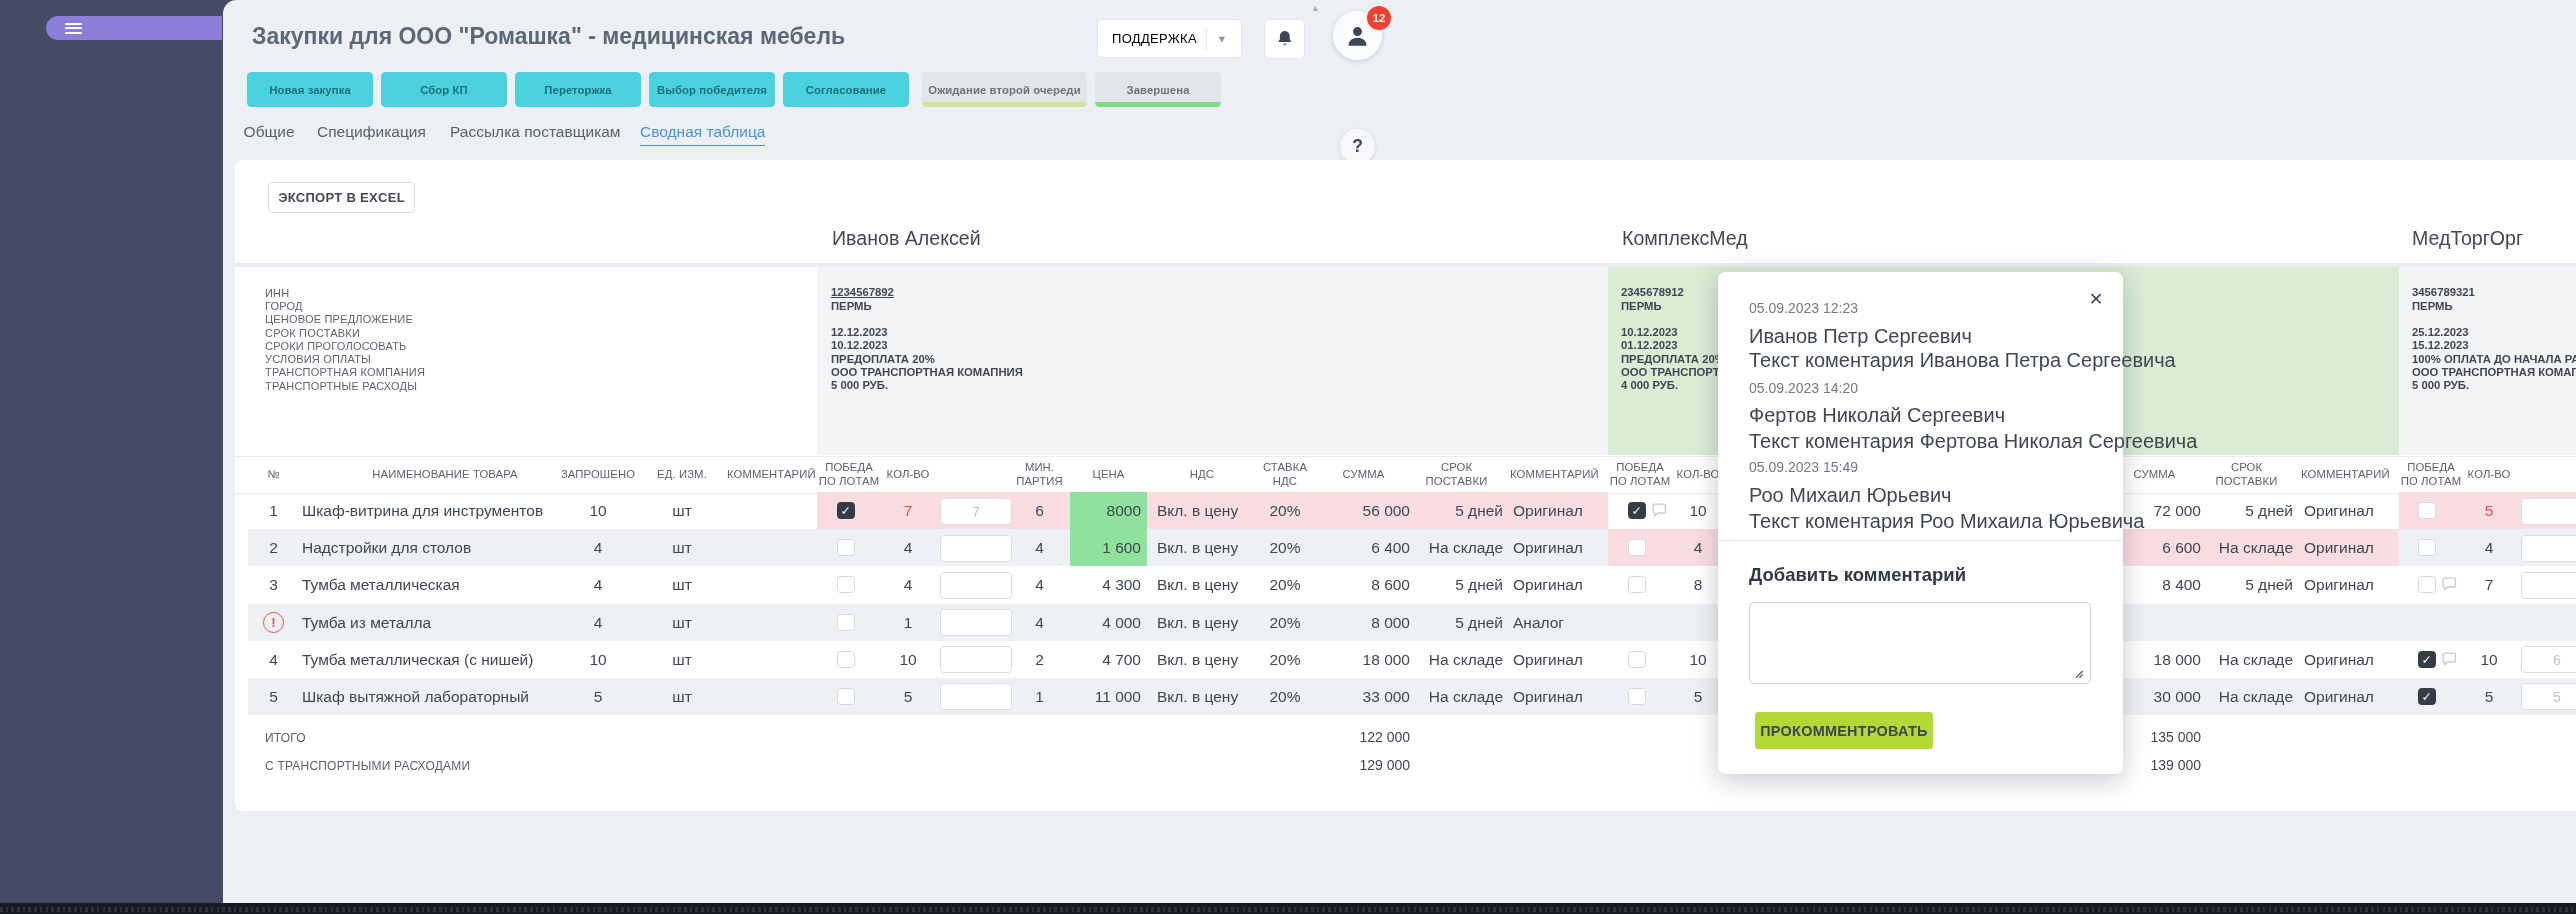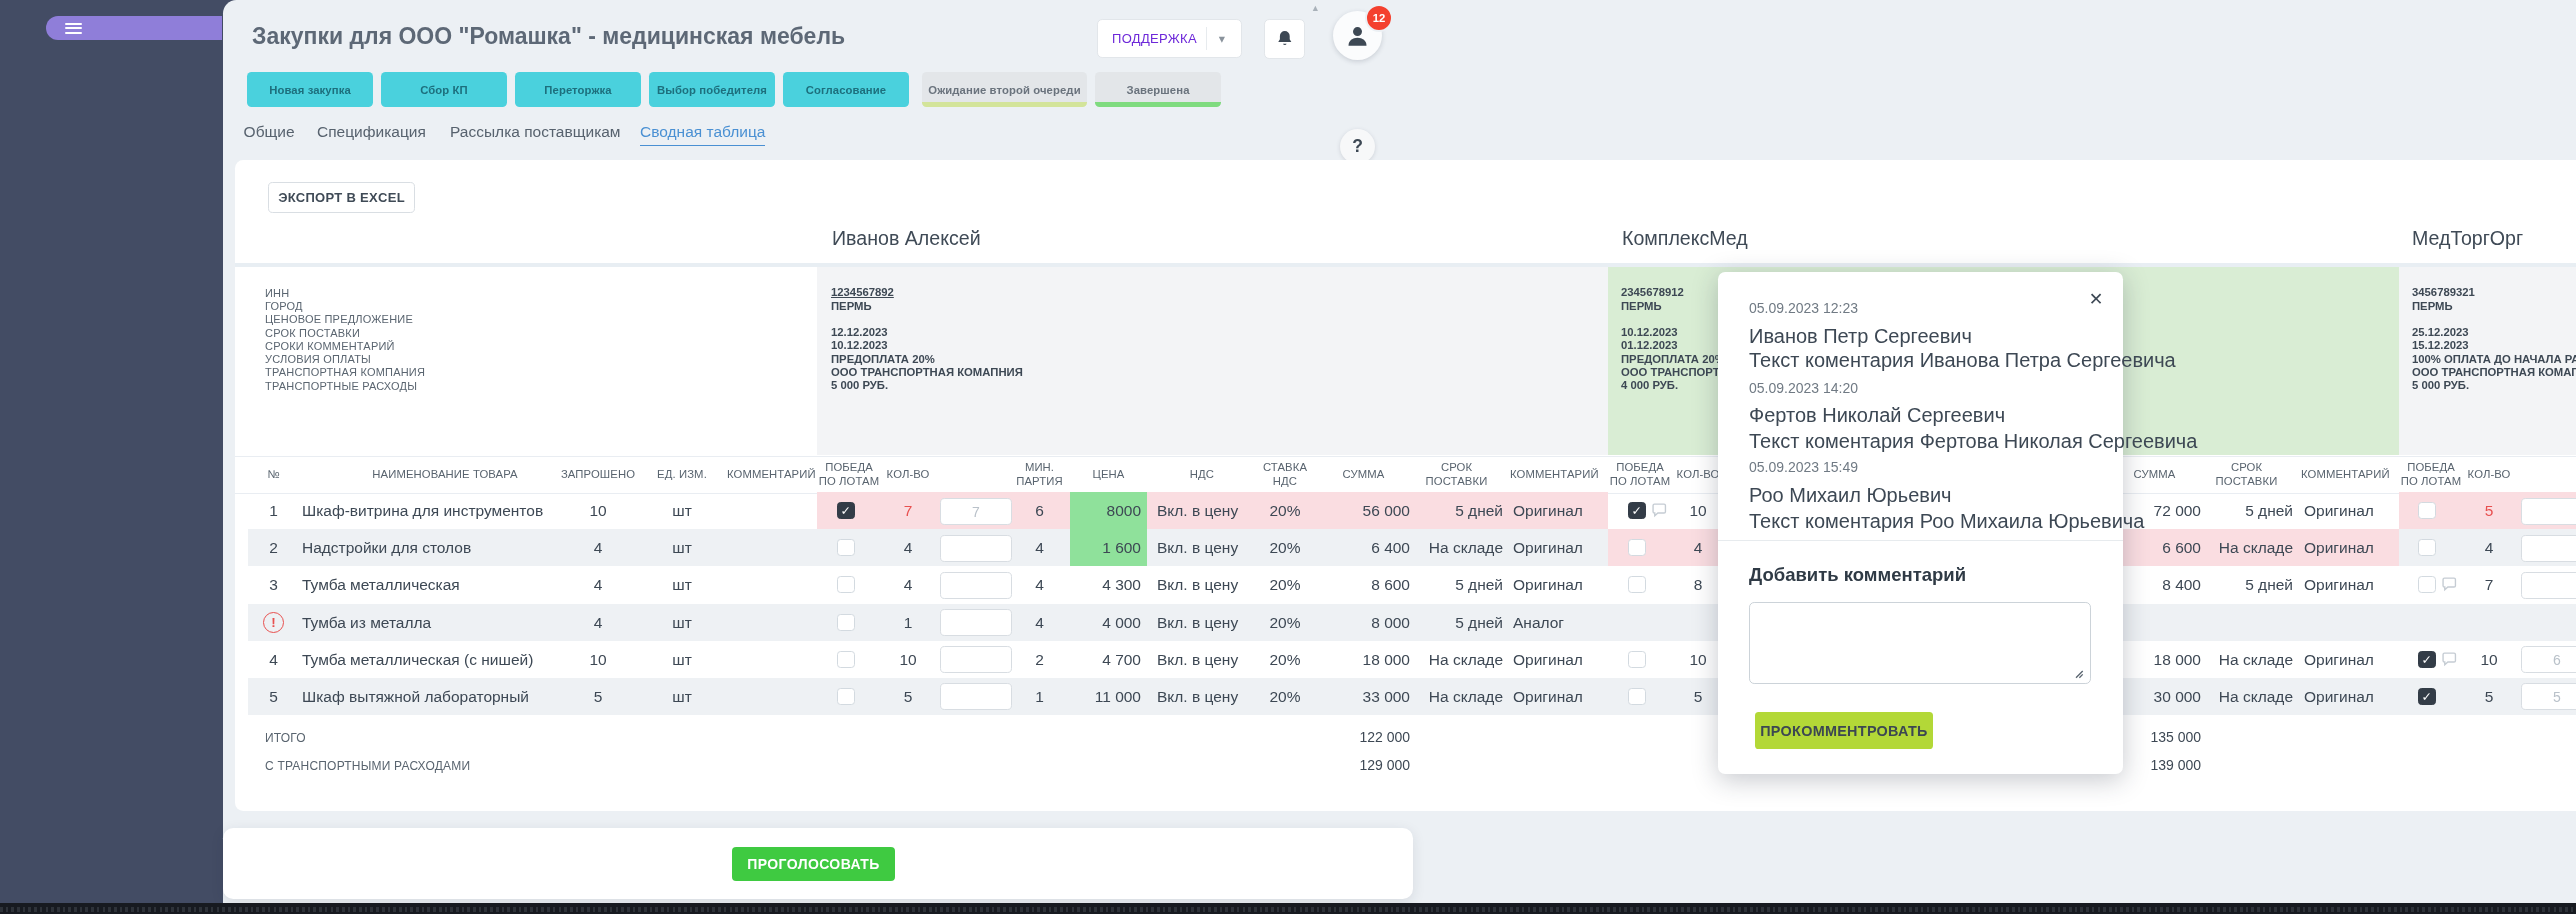--- a/index.html
+++ b/index.html
@@ -9,21 +9,21 @@
   
   #sidebar{left:0;top:0;width:223px;height:915px;background:#434c64}
   #side-pill{left:46px;top:16px;width:176px;height:24px;background:#8f7ed9;border-radius:12.4px 0 0 12.4px}
   .hbar{position:absolute;left:18.5px;width:17.5px;height:2.1px;border-radius:1px;background:#fff}
   
   #content{left:223px;top:0;width:3359px;height:903px;background:#ecf0f4;border-top-left-radius:13.4px}
   #page-title{left:29px;top:23px;font-size:23px;font-weight:600;color:#5d6876}
   
   .btn-white{background:#fff;border:1px solid #e2e6ea;border-radius:5.2px;display:flex;align-items:center;justify-content:center}
   #support-btn{left:874px;top:18.5px;width:143px;height:37px}
-  #support-btn .lbl{font-size:13px;color:#6d28d9;letter-spacing:0.3px;padding:0 9.3px}
+  #support-btn .lbl{font-size:13px;color:#000000;letter-spacing:0.3px;padding:0 9.3px}
   #support-btn .sep{width:1px;height:23px;background:#e7ebee}
   #support-btn .car{width:29px;text-align:center;color:#8a939c;font-size:12.4px}
   #bell-btn{left:1041px;top:18.5px;width:39px;height:38px}
   #scroll-tri{left:1088px;top:3.1px;font-size:8.8px;color:#a9b1b9}
   #avatar{left:1110px;top:11.3px;width:49px;height:49px;border-radius:50%;background:#fbfcfd;box-shadow:0 1.5px 5.2px rgba(40,50,70,.18);display:flex;align-items:center;justify-content:center}
   #badge{left:1142px;top:4.1px;width:24px;height:24px;border-radius:50%;background:#f4402e;border:2.1px solid #ecf0f4;color:#fff;font-size:11.3px;font-weight:bold;display:flex;align-items:center;justify-content:center}
   #help-circ{left:1117px;top:129px;width:35px;height:35px;border-radius:50%;background:#f7f8f9;box-shadow:0 1px 4.1px rgba(40,50,70,.15);display:flex;align-items:center;justify-content:center;font-size:17.5px;font-weight:bold;color:#3d4854}
   
   .chip{position:absolute;top:72px;height:35px;border-radius:4.6px;display:flex;align-items:center;justify-content:center;
         font-size:11.3px;font-weight:600;letter-spacing:0.1px;overflow:hidden}
@@ -143,21 +143,21 @@
         <div class="info-val" style="left: 2177px; top: 126px; z-index: 2; position: absolute;">3456789321</div>
         <div class="info-label" style="top: 140px; position: absolute;">ГОРОД</div>
         <div class="info-val" style="left: 596px; top: 140px; z-index: 2; position: absolute;">ПЕРМЬ</div>
         <div class="info-val" style="left: 1386px; top: 140px; z-index: 2; position: absolute;">ПЕРМЬ</div>
         <div class="info-val" style="left: 2177px; top: 140px; z-index: 2; position: absolute;">ПЕРМЬ</div>
         <div class="info-label" style="top: 153px; position: absolute;">ЦЕНОВОЕ ПРЕДЛОЖЕНИЕ</div>
         <div class="info-label" style="top: 167px; position: absolute;">СРОК ПОСТАВКИ</div>
         <div class="info-val" style="left: 596px; top: 166px; z-index: 2; position: absolute;">12.12.2023</div>
         <div class="info-val" style="left: 1386px; top: 166px; z-index: 2; position: absolute;">10.12.2023</div>
         <div class="info-val" style="left: 2177px; top: 166px; z-index: 2; position: absolute;">25.12.2023</div>
-        <div class="info-label" style="top: 180px; position: absolute;">СРОКИ КОММЕНТАРИЙ</div>
+        <div class="info-label" style="top: 180px; position: absolute;">СРОКИ ПРОГОЛОСОВАТЬ</div>
         <div class="info-val" style="left: 596px; top: 179px; z-index: 2; position: absolute;">10.12.2023</div>
         <div class="info-val" style="left: 1386px; top: 179px; z-index: 2; position: absolute; text-align: right;">01.12.2023</div>
         <div class="info-val" style="left: 2177px; top: 179px; z-index: 2; position: absolute;">15.12.2023</div>
         <div class="info-label" style="top: 193px; position: absolute;">УСЛОВИЯ ОПЛАТЫ</div>
         <div class="info-val" style="left: 596px; top: 193px; z-index: 2; position: absolute;">ПРЕДОПЛАТА 20%</div>
         <div class="info-val" style="left: 1386px; top: 193px; z-index: 2; position: absolute;">ПРЕДОПЛАТА 20%</div>
         <div class="info-val" style="left: 2177px; top: 193px; z-index: 2; position: absolute;">100% ОПЛАТА ДО НАЧАЛА РАБОТ</div>
         <div class="info-label" style="top: 206px; position: absolute;">ТРАНСПОРТНАЯ КОМПАНИЯ</div>
         <div class="info-val" style="left: 596px; top: 206px; z-index: 2; position: absolute;">ООО ТРАНСПОРТНАЯ КОМАПНИЯ</div>
         <div class="info-val" style="left: 1386px; top: 206px; z-index: 2; position: absolute;">ООО ТРАНСПОРТНАЯ КОМАПНИЯ</div>
@@ -397,23 +397,20 @@
         <div class="ibox" style="left: 2286px; width: 70px; top: 523px; z-index: 3; position: absolute;">5</div>
         <div class="tot-lab" style="top: 571px; position: absolute;">ИТОГО</div>
         <div class="tot-val" style="left: 1082px; width: 93px; top: 569px; z-index: 3; position: absolute;">122 000</div>
         <div class="tot-val" style="left: 1873px; width: 93px; top: 569px; z-index: 3; position: absolute;">135 000</div>
         <div class="tot-lab" style="top: 599px; position: absolute;">С ТРАНСПОРТНЫМИ РАСХОДАМИ</div>
         <div class="tot-val" style="left: 1082px; width: 93px; top: 597px; z-index: 3; position: absolute;">129 000</div>
         <div class="tot-val" style="left: 1873px; width: 93px; top: 597px; z-index: 3; position: absolute;">139 000</div>
       </div>
   </div>
 
-  <div id="footer" class="abs">
-    <div id="vote-btn" class="abs">ПРОГОЛОСОВАТЬ</div>
-  </div>
 
   <div id="popup" class="abs">
     <div id="popup-close" class="abs">✕</div>
     <div id="popup-comments">
         <div class="cm-date" style="top: 28px; position: absolute;">05.09.2023 12:23</div>
         <div class="cm-name" style="top: 53px; position: absolute;">Иванов Петр Сергеевич</div>
         <div class="cm-text" style="top: 77px; position: absolute;">Текст коментария Иванова Петра Сергеевича</div>
         <div class="cm-date" style="top: 108px; position: absolute;">05.09.2023 14:20</div>
         <div class="cm-name" style="top: 132px; position: absolute;">Фертов Николай Сергеевич</div>
         <div class="cm-text" style="top: 158px; position: absolute;">Текст коментария Фертова Николая Сергеевича</div>

